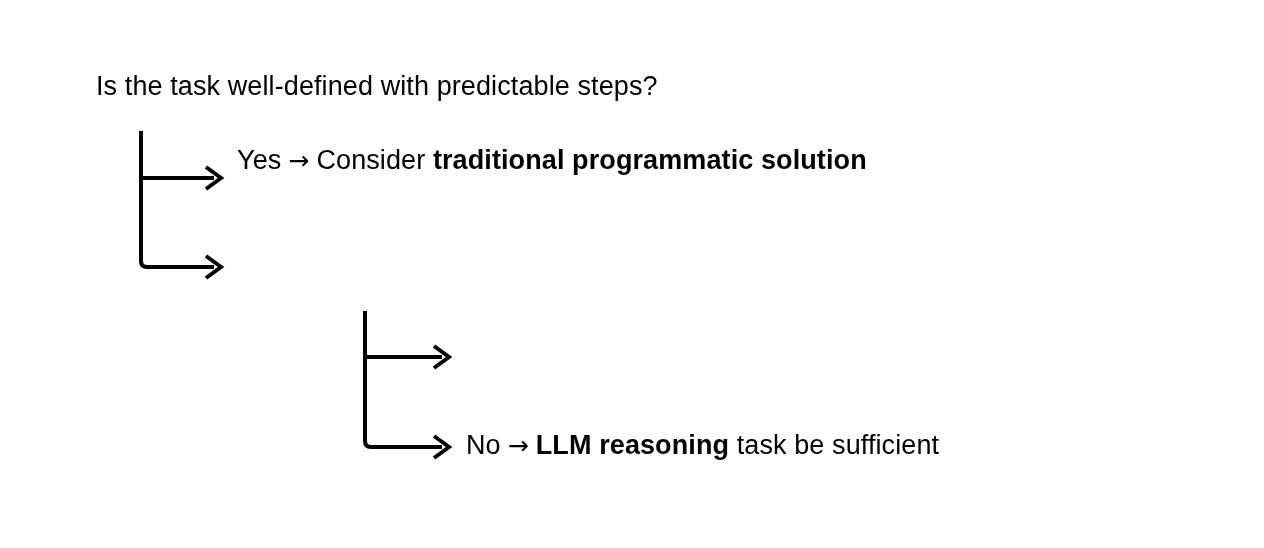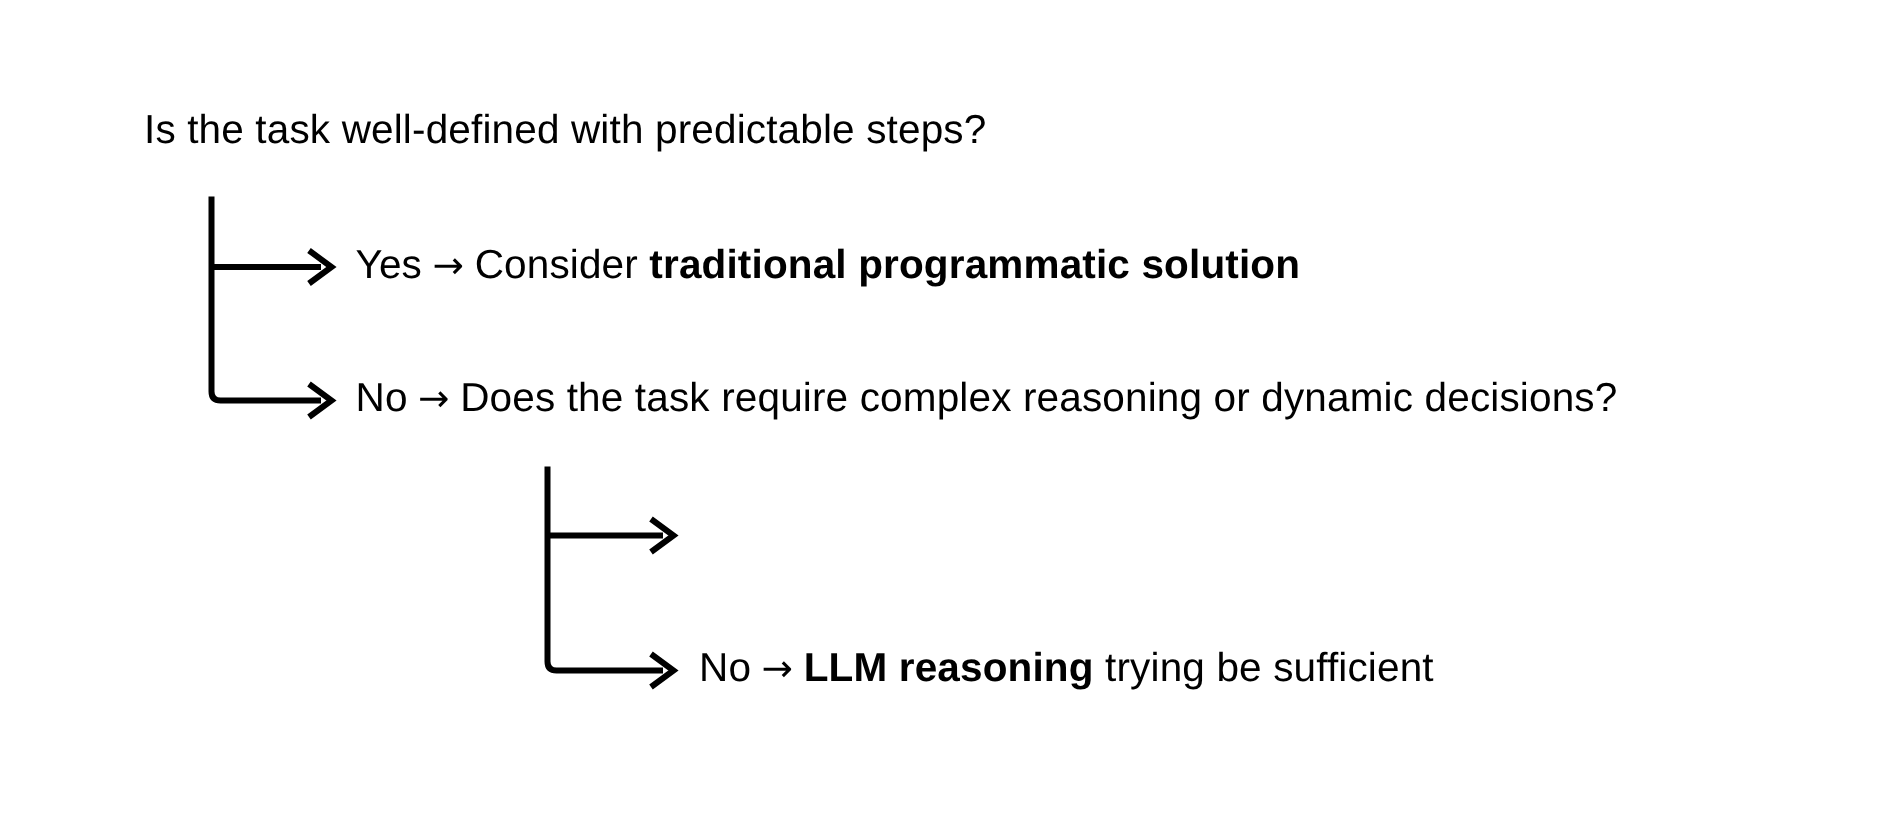--- a/index.html
+++ b/index.html
@@ -41,21 +41,21 @@
 
   
   #root-question {
     left: 96px;
     top: 73px;
   }
 
   
   #branch-l1-yes-label {
     left: 237px;
-    top: 163px;
+    top: 147px;
   }
   #branch-l1-no-label {
     left: 237px;
     top: 252px;
   }
 
   
   #branch-l2-yes-label {
     left: 466px;
     top: 342px;
@@ -102,25 +102,24 @@
 
     <path class="connector-stroke" d="M 141 178 L 214 178"></path>
 
     <path class="arrowhead-stroke" d="M 206 167 L 221 178 L 206 189"></path>
 
     <path class="arrowhead-stroke" d="M 206 256 L 221 267 L 206 278"></path>
   </svg>
 
   <div class="node-text" id="branch-l1-yes-label"><span>Yes</span><span class="arrow-glyph" style="padding-left: 7px; padding-right: 7px;">→</span><span>Consider </span><b>traditional programmatic solution</b><span></span></div>
 
-  <div class="node-text" id="branch-l1-no-label"><span>No</span><span class="arrow-glyph" style="padding-left: 7px; padding-right: 7px;">→</span><span>Does the task require complex reasoning or dynamic decisions?</span><b></b><span></span></div>
 
   <svg class="connector-layer">
     <path class="connector-stroke" d="M 365 311 L 365 441 Q 365 447 371 447 L 442 447"></path>
     <path class="connector-stroke" d="M 365 357 L 442 357"></path>
     <path class="arrowhead-stroke" d="M 434 346 L 449 357 L 434 368"></path>
     <path class="arrowhead-stroke" d="M 434 436 L 449 447 L 434 458"></path>
   </svg>
 
 
-  <div class="node-text" id="branch-l2-no-label"><span>No</span><span class="arrow-glyph" style="padding-left: 7px; padding-right: 7px;">→</span><span></span><b>LLM reasoning</b><span> trying be sufficient</span></div>
+  <div class="node-text" id="branch-l2-no-label"><span>No</span><span class="arrow-glyph" style="padding-left: 7px; padding-right: 7px;">→</span><span></span><b>LLM reasoning</b><span> task be sufficient</span></div>
 
 </div>
 
 </body></html>

